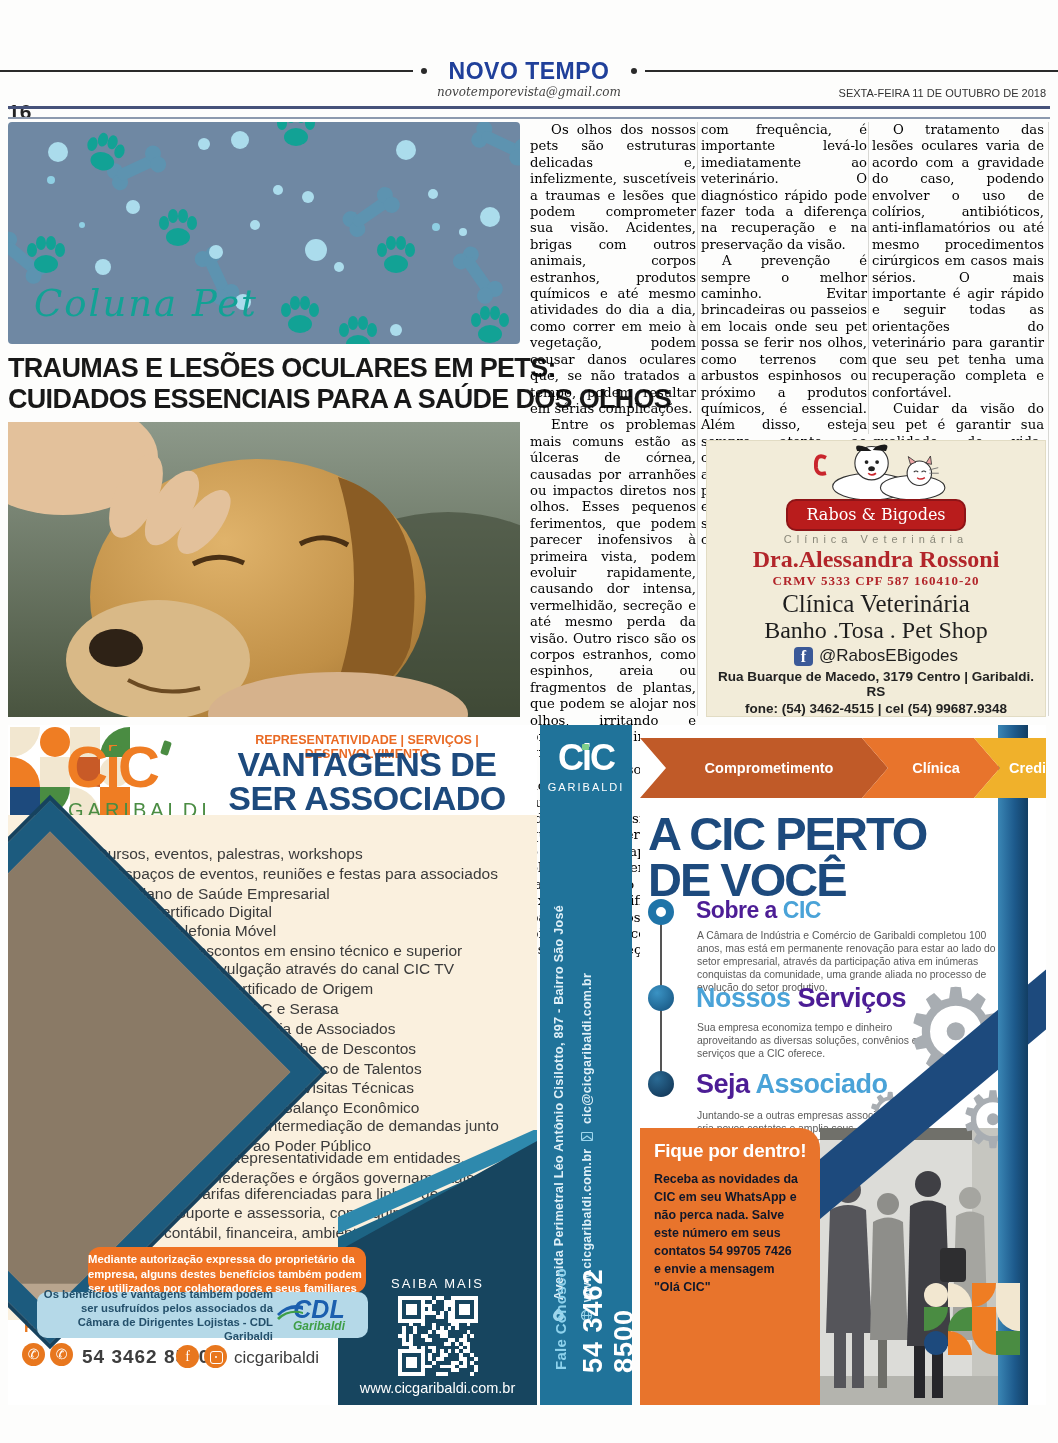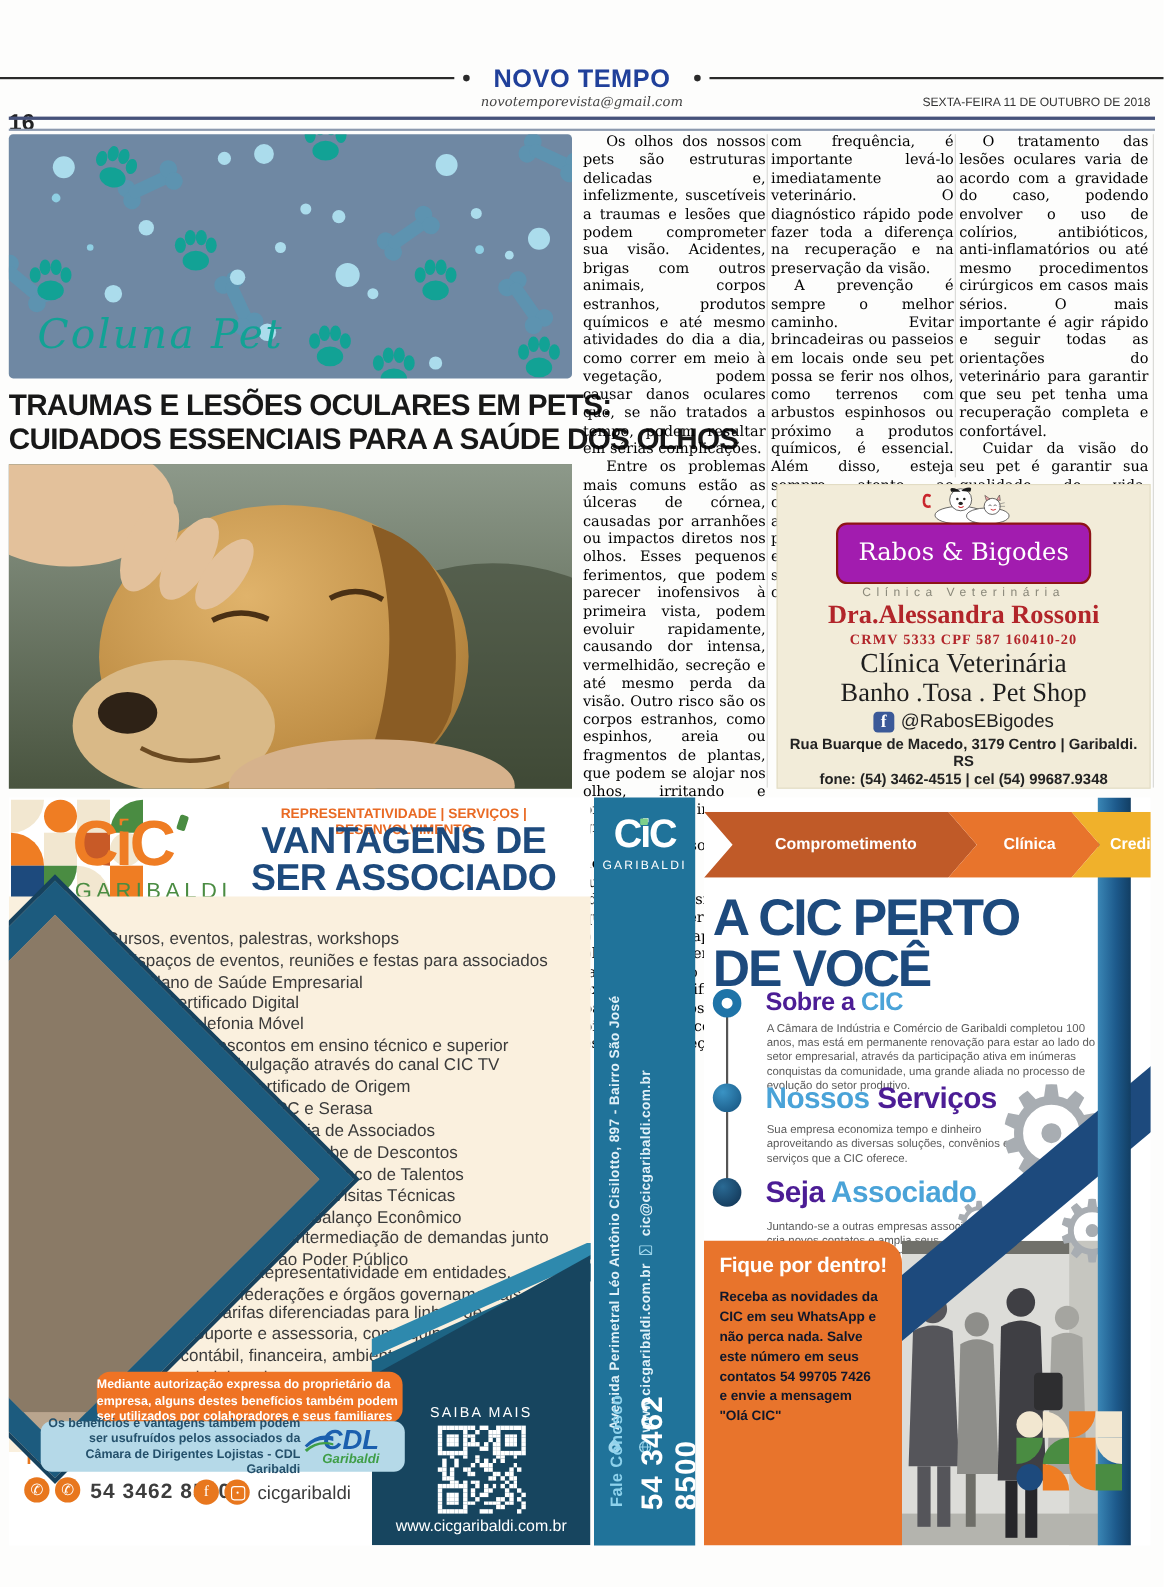--- a/index.html
+++ b/index.html
@@ -27,22 +27,22 @@
   
   .art-col{position:absolute;top:122px;text-align:justify;font-family:"DejaVu Serif",serif;font-size:13.2px;line-height:16.4px;color:#000000;}
   .art-p{margin:0;}
   .art-p.ind{text-indent:1.6em;}
   .byline{margin-top:16px;text-align:center;font-style:italic;font-weight:bold;font-size:13.5px;}
   .vrule{position:absolute;width:1px;background:#d8d8d4;}
 
   
   #vet-ad{left:706px;top:440px;width:340px;height:277px;background:#f2ecd9;border:1px solid #e2dcc4;box-sizing:border-box;
           display:flex;flex-direction:column;align-items:center;text-align:center;}
-  #vet-badge{background:#a21caf;border:2px solid #8e1417;border-radius:10px;color:#fff;font-family:"DejaVu Serif",serif;
-             font-size:22px;padding:12px 18px;line-height:28px;margin-top:-2px;}
+  #vet-badge{background:#b91c1c;border:2px solid #8e1417;border-radius:10px;color:#fff;font-family:"DejaVu Serif",serif;
+             font-size:16px;padding:0 18px;line-height:28px;margin-top:-2px;}
   #vet-sub{font-size:11px;letter-spacing:5px;color:#8a887a;margin-top:2px;}
   #vet-doctor{font-family:"Liberation Serif",serif;font-weight:bold;font-size:24px;color:#b2252a;margin-top:1px;}
   #vet-reg{font-family:"Liberation Serif",serif;font-weight:bold;font-size:13px;color:#b2252a;letter-spacing:1px;}
   #vet-line1{font-family:"Liberation Serif",serif;font-size:25px;color:#1e1e1e;margin-top:2px;line-height:26px;}
   #vet-line2{font-family:"Liberation Serif",serif;font-size:24px;color:#1e1e1e;line-height:26px;}
   #vet-fb-row{display:flex;align-items:center;gap:6px;margin-top:3px;}
   .fb-sq{width:19px;height:19px;background:#3b5998;border-radius:4px;color:#fff;font-family:"Liberation Serif",serif;
          font-weight:bold;font-size:16px;line-height:19px;text-align:center;}
   #vet-fb-handle{font-size:17px;color:#1e1e1e;}
   #vet-address{font-size:13.5px;font-weight:bold;color:#222;margin-top:3px;}

